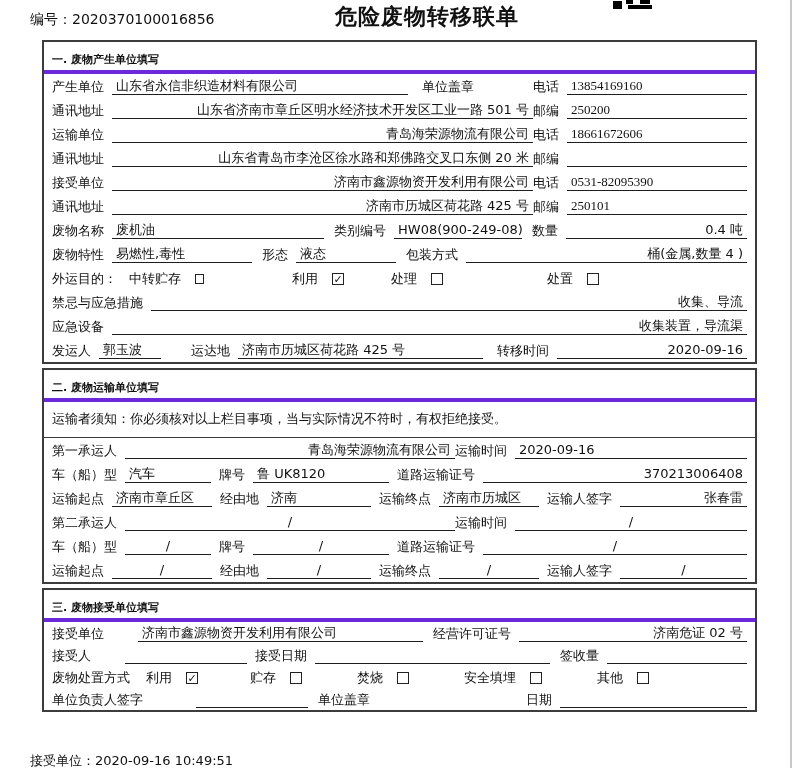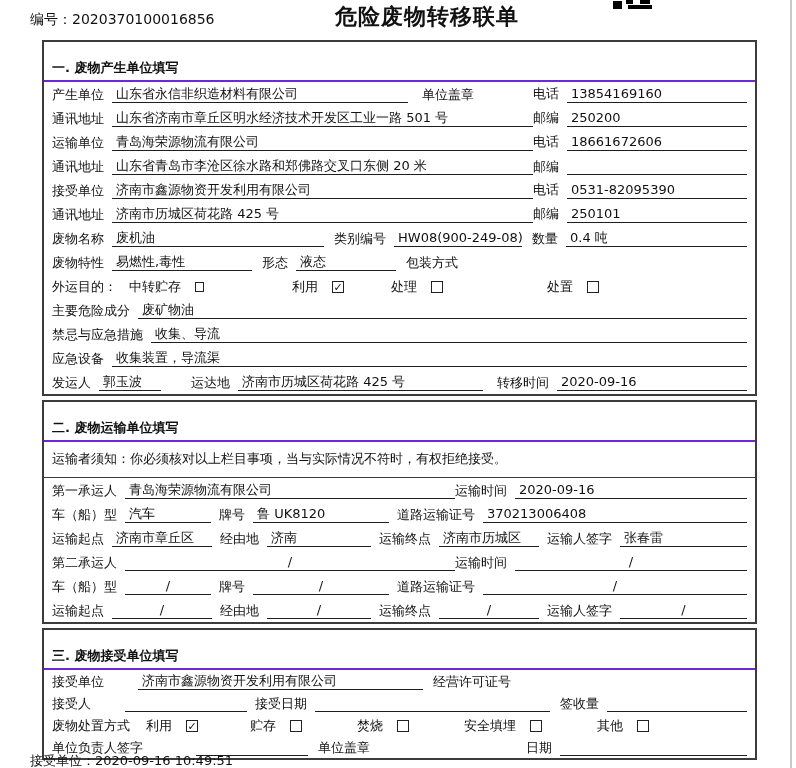--- a/index.html
+++ b/index.html
@@ -12,30 +12,30 @@
   .doc-title { position:absolute; left:335px; top:2px; font-size:22px; font-weight:700; letter-spacing:1px; white-space:nowrap; }
   .qr-frag { position:absolute; top:0; left:0; width:0; height:0; }
   .qr-frag div { position:absolute; background:#000; }
 
   .edge-line { position:absolute; top:0; right:4px; width:2px; height:768px; background:#c8c8c8; }
 
   
   .form { position:absolute; left:42px; top:40px; width:715px; }
   .section { border:2px solid #3c3c3c; background:#fff; }
   .section + .section { margin-top:4px; }
-  .sec-title { font-size:13px; font-weight:700; padding:17px 8px 3px; border-bottom:2px solid #6d28d9; }
+  .sec-title { font-size:11px; font-weight:700; padding:10px 8px 3px; border-bottom:4px solid #6d28d9; }
   .notice { font-size:13px; padding:8px 8px 9px; border-bottom:1px solid #3c3c3c; white-space:nowrap; }
 
   .row { display:flex; align-items:flex-end; height:24px; padding:0 8px 3px 8px; font-size:13px; }
   .s3 .row { height:22px; padding-bottom:2px; }
   .lbl { white-space:nowrap; margin-right:8px; line-height:16px; }
   .val { border-bottom:1px solid #1e1e1e; padding:0 4px; white-space:nowrap; line-height:16px; min-height:16px; }
-  .fill { flex:1 1 auto; }
+  .fill { flex:1 1 auto;text-align:right; }
   .c { text-align:center; }
-  .tail { margin-left:auto; display:flex; align-items:flex-start; width:214px; }
+  .tail { margin-left:auto; display:flex; align-items:center; width:214px;font-family:Liberation Serif, serif; }
   .tail2 { margin-left:auto; display:flex; align-items:flex-end; width:292px; }
   .tail .lbl, .tail2 .lbl { margin-right:8px; }
   .tail .val, .tail2 .val { flex:1 1 auto; }
 
   .cbg { display:flex; align-items:center; }
   .cb { width:12px; height:12px; border:1px solid #222; margin-left:6px; display:flex; align-items:center; justify-content:center; font-size:11px; line-height:1; background:#fff; }
   .cb-sm { width:9px; height:10px; }
   .cb i { font-style:normal; }
 
   .footer { position:absolute; left:30px; top:752px; font-size:13px; white-space:nowrap; }
@@ -126,20 +126,21 @@
         <span class="lbl" style="margin-left:10px">数量</span>
         <span class="val fill">0.4 吨</span>
       </div>
 
       <div class="row">
         <span class="lbl">废物特性</span>
         <span class="val" style="width:140px">易燃性,毒性</span>
         <span class="lbl" style="margin-left:10px">形态</span>
         <span class="val" style="width:100px">液态</span>
         <span class="lbl" style="margin-left:10px">包装方式</span>
+        <span class="val fill">桶(金属,数量 4 )</span>
       </div>
 
       <div class="row">
         <span class="lbl">外运目的：</span>
         <span class="cbg" style="margin-left:4px">
           <span class="lbl">中转贮存</span>
           <span class="cb cb-sm"></span>
         </span>
         <span class="cbg" style="margin-left:88px">
           <span class="lbl">利用</span>
@@ -150,24 +151,20 @@
         <span class="cbg" style="margin-left:47px">
           <span class="lbl">处理</span>
           <span class="cb"></span>
         </span>
         <span class="cbg" style="margin-left:104px">
           <span class="lbl">处置</span>
           <span class="cb"></span>
         </span>
       </div>
 
-      <div class="row">
-        <span class="lbl">主要危险成分</span>
-        <span class="val fill">废矿物油</span>
-      </div>
 
       <div class="row">
         <span class="lbl">禁忌与应急措施</span>
         <span class="val fill">收集、导流</span>
       </div>
 
       <div class="row">
         <span class="lbl">应急设备</span>
         <span class="val fill">收集装置，导流渠</span>
       </div>
@@ -245,20 +242,21 @@
       </div>
     </div>
 
     <div class="section s3">
       <div class="sec-title">三. 废物接受单位填写</div>
 
       <div class="row">
         <span class="lbl">接受单位</span>
         <span class="val" style="width:285px; margin-left:26px">济南市鑫源物资开发利用有限公司</span>
         <span class="lbl" style="margin-left:10px">经营许可证号</span>
+        <span class="val fill">济南危证 02 号</span>
       </div>
 
       <div class="row">
         <span class="lbl">接受人</span>
         <span class="val" style="width:122px; margin-left:26px"></span>
         <span class="lbl" style="margin-left:8px">接受日期</span>
         <span class="val" style="width:235px"></span>
         <span class="lbl" style="margin-left:10px">签收量</span>
         <span class="val fill"></span>
       </div>

